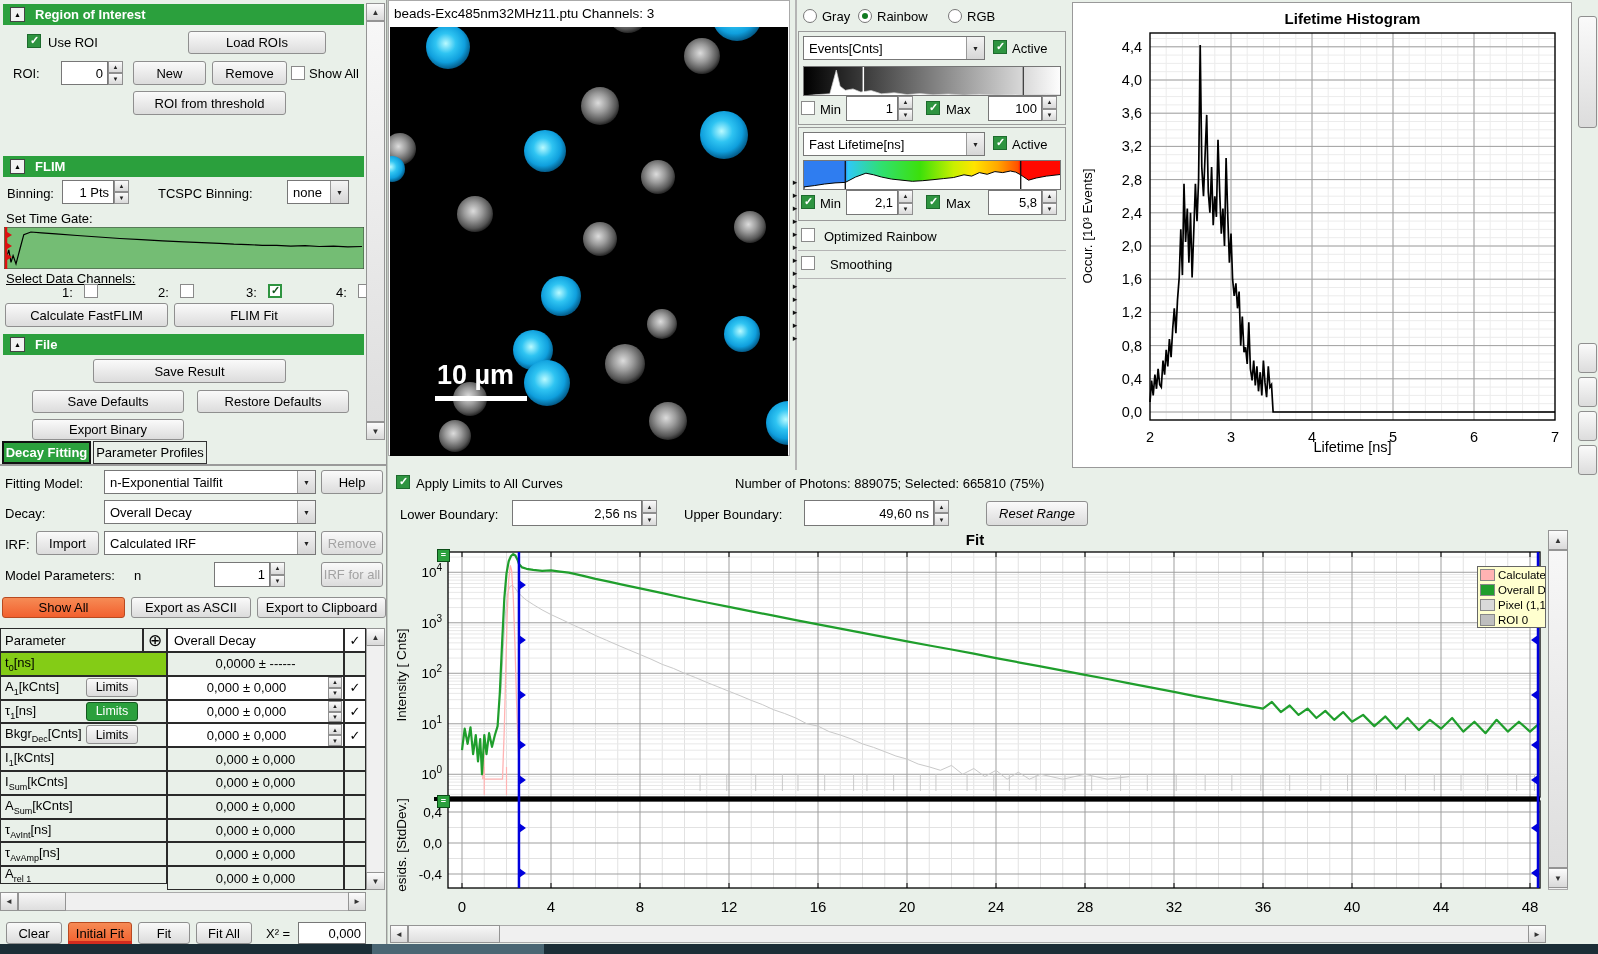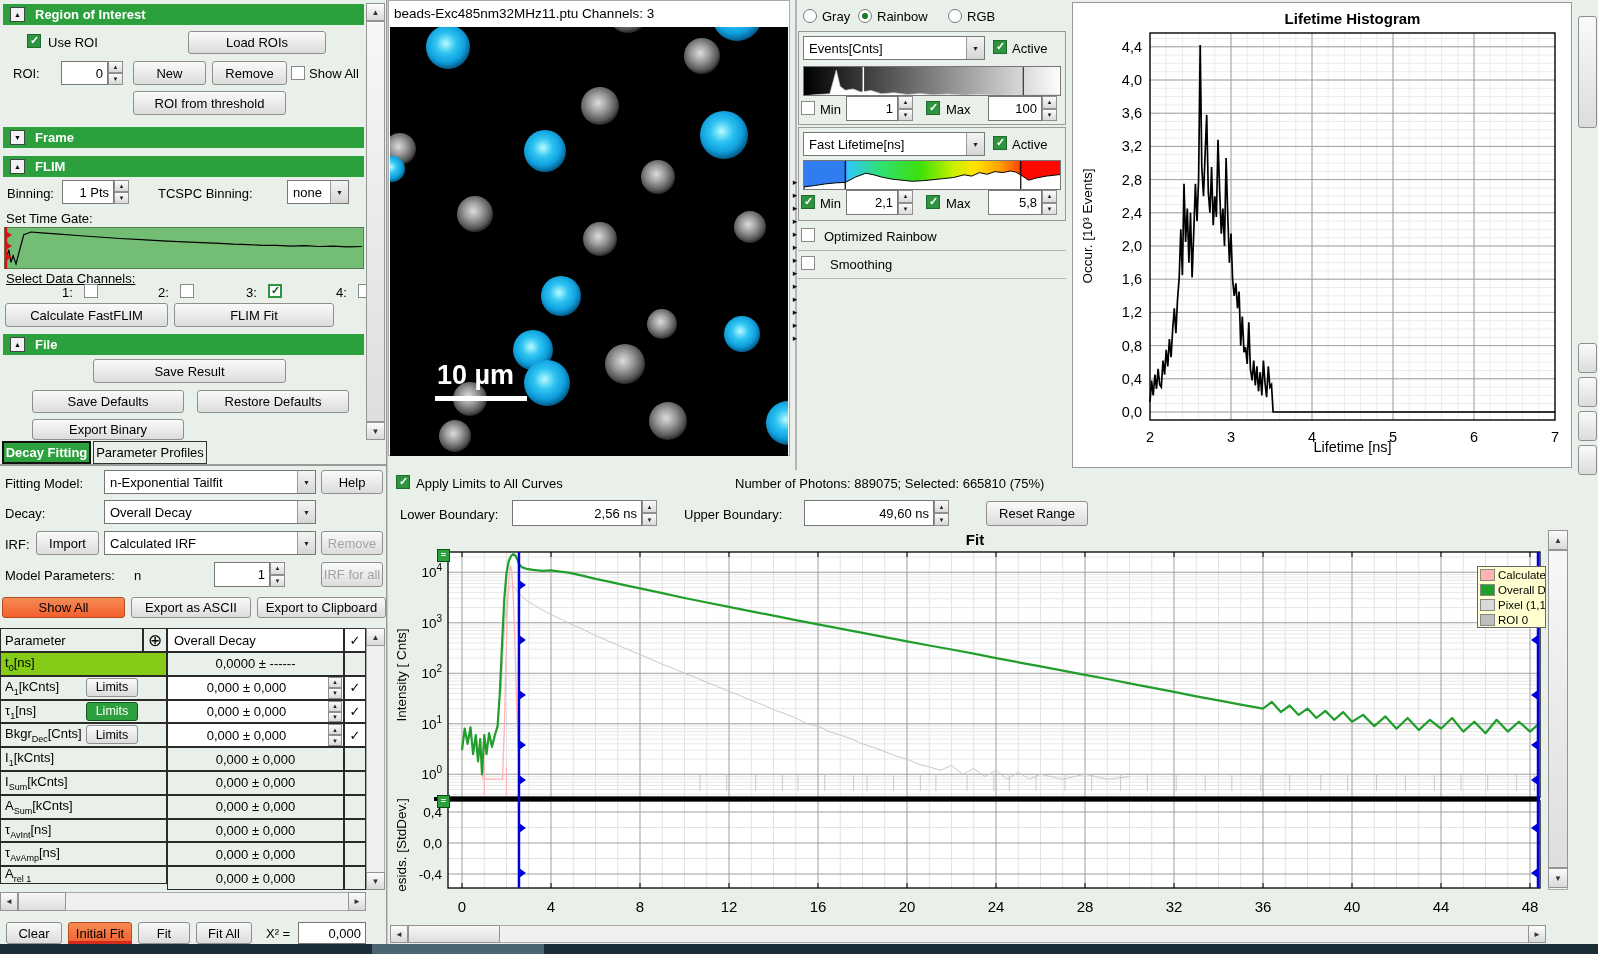--- a/index.html
+++ b/index.html
@@ -51,24 +51,20 @@
   <div class="spn" style="left:108px;top:61px;height:24px;">
       <div>▲</div>
       <div>▼</div>
     </div>
   <div class="b" style="left:133px;top:61px;width:73px;height:24px;">New</div>
   <div class="b" style="left:212px;top:61px;width:75px;height:24px;">Remove</div>
   <div class="chk" style="left:291px;top:66px;"></div>
   <div class="lbl" style="left:309px;top:66px;">Show All</div>
   <div class="b" style="left:133px;top:91px;width:153px;height:24px;">ROI from threshold</div>
 
-  <div class="hdr" style="left:3px;top:127px;width:361px;">
-    <span class="collbox">▼</span>
-    <span>Frame</span>
-  </div>
 
   <div class="hdr" style="left:3px;top:156px;width:361px;">
     <span class="collbox">▲</span>
     <span>FLIM</span>
   </div>
   <div class="lbl" style="left:7px;top:186px;">Binning:</div>
   <div class="fld" style="left:62px;top:180px;width:52px;height:24px;">1 Pts</div>
   <div class="spn" style="left:114px;top:180px;height:24px;">
       <div>▲</div>
       <div>▼</div>
@@ -524,21 +520,21 @@
   <div class="spn" style="left:642px;top:500px;height:26px;">
       <div>▲</div>
       <div>▼</div>
     </div>
   <div class="lbl" style="left:684px;top:507px;">Upper Boundary:</div>
   <div class="fld" style="left:804px;top:500px;width:130px;height:26px;">49,60 ns</div>
   <div class="spn" style="left:934px;top:500px;height:26px;">
       <div>▲</div>
       <div>▼</div>
     </div>
-  <div class="b" style="left:986px;top:501px;width:102px;height:25px;">Reset Range</div>
+  <div class="b" style="left:986px;top:501px;width:102px;height:25px;font-style:italic;">Reset Range</div>
 
   <div class="abs" style="left:900px;top:531px;width:150px;text-align:center;font-size:15px;font-weight:bold;color:#000;">Fit</div>
   <svg id="fit-svg" class="abs" style="left:388px;top:528px;" width="1160" height="417">
       <rect x="60" y="24" width="1092" height="245" fill="#fff"></rect>
       <rect x="60" y="273" width="1092" height="87" fill="#fff"></rect>
       <line x1="96.25" y1="24" x2="96.25" y2="269" stroke="#e2e2e2"></line>
       <line x1="96.25" y1="273" x2="96.25" y2="360" stroke="#e2e2e2"></line>
       <line x1="118.5" y1="24" x2="118.5" y2="269" stroke="#e2e2e2"></line>
       <line x1="118.5" y1="273" x2="118.5" y2="360" stroke="#e2e2e2"></line>
       <line x1="140.75" y1="24" x2="140.75" y2="269" stroke="#e2e2e2"></line>

